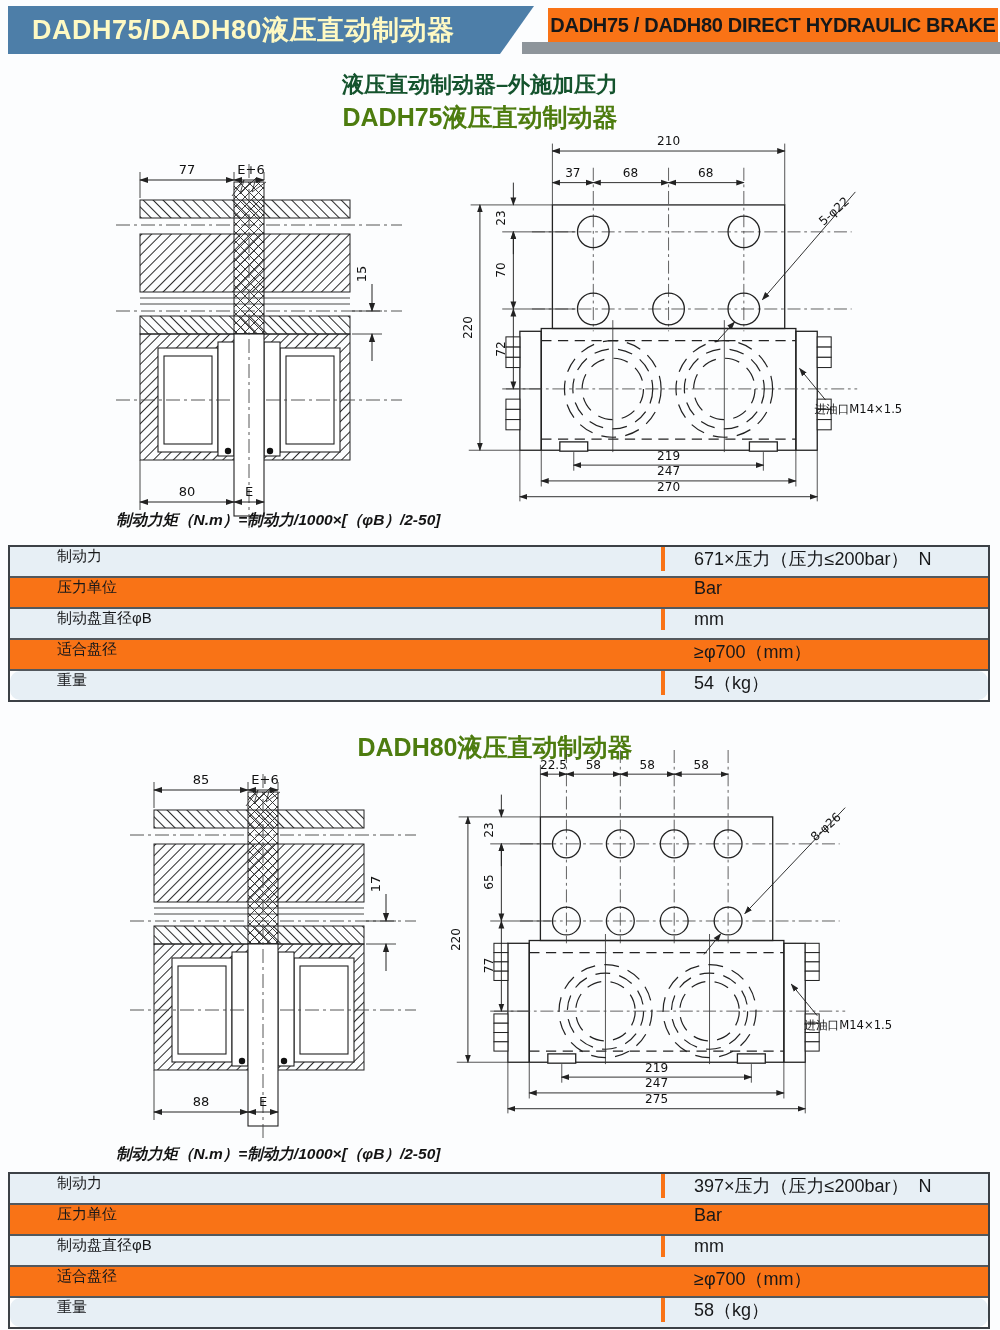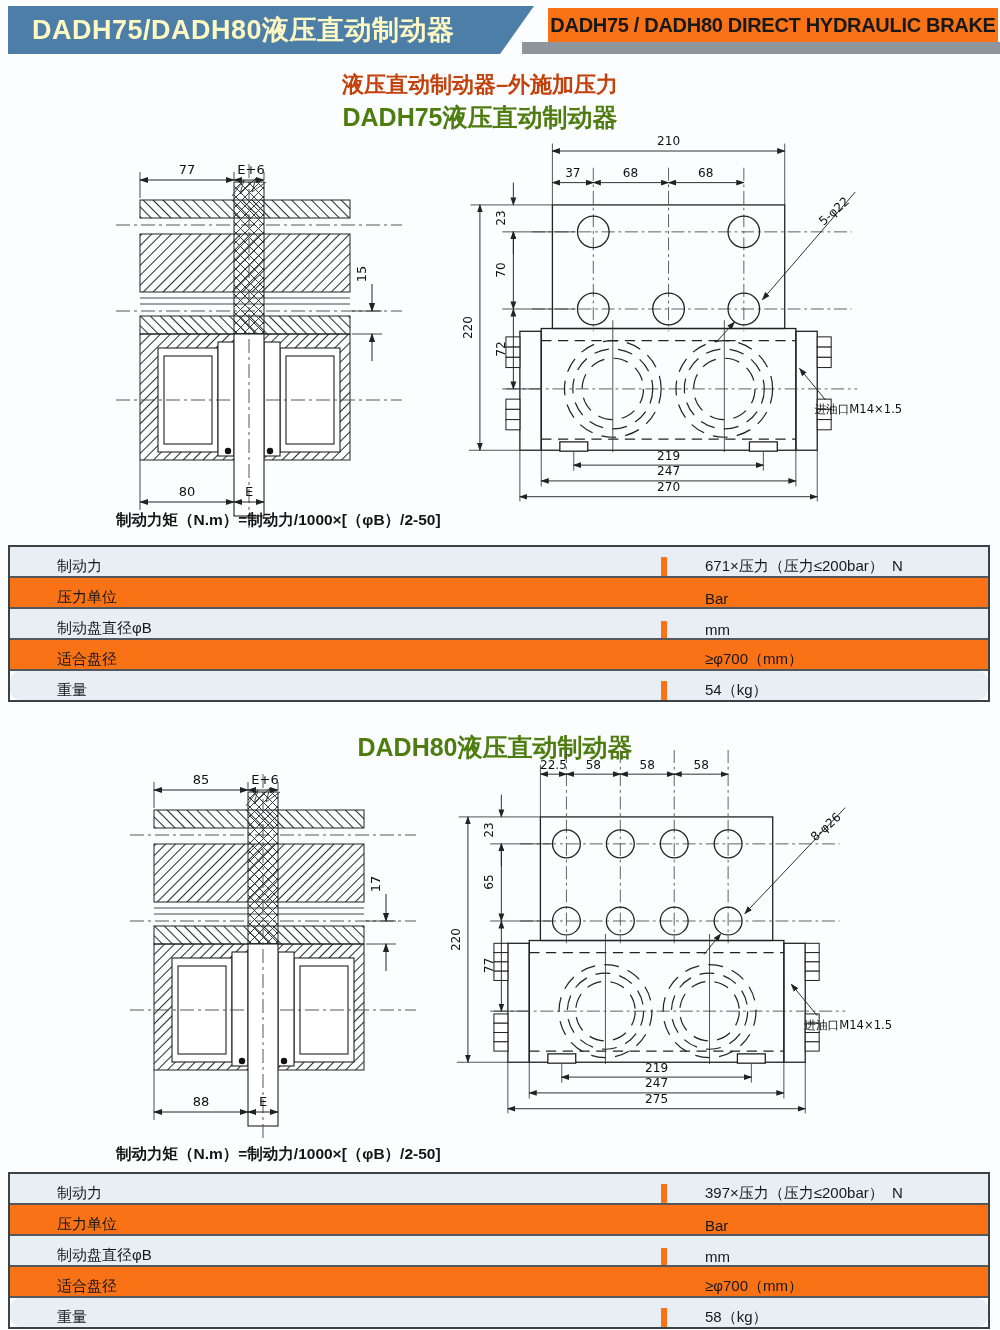--- a/index.html
+++ b/index.html
@@ -22,57 +22,57 @@
   .hdr-en{
     position:absolute;left:548px;top:8px;width:450px;height:34px;
     display:flex;align-items:center;justify-content:center;
     font-size:20px;font-weight:bold;color:#16181a;letter-spacing:-0.3px;
     white-space:nowrap;background:#f97316;
   }
   .hdr-strip{position:absolute;left:522px;top:42px;width:478px;height:12px;background:#8e959b;}
   
   .subtitle{
     position:absolute;left:0;top:70px;width:960px;text-align:center;
-    font-size:22px;font-weight:bold;color:#c2410c;
+    font-size:22px;font-weight:bold;color:#14532d;
   }
   .sec-title{
     position:absolute;left:0;width:960px;text-align:center;
     font-size:25px;font-weight:bold;color:#4d7c0f;
   }
   .formula{
-    position:absolute;font-size:15.5px;font-weight:bold;color:#141414;white-space:nowrap;
+    position:absolute;font-size:15.5px;font-weight:bold;color:#141414;white-space:nowrap;font-style:italic;
   }
   
   svg.drawing{position:absolute;overflow:visible;}
   svg text{font-family:"DejaVu Sans","Liberation Sans",sans-serif;font-size:13px;fill:#111;}
   .dtc{font-size:12.5px;}
   .ln{stroke:#222;stroke-width:1.4;fill:none;}
   .lnw{stroke:#222;stroke-width:1.4;fill:#fff;}
   .thin{stroke:#333;stroke-width:0.9;fill:none;}
   .thinw{stroke:#222;stroke-width:1.1;fill:#fff;}
   .cl{stroke:#444;stroke-width:0.9;fill:none;stroke-dasharray:14 4 3 4;}
   .dash{stroke:#222;stroke-width:1.2;fill:none;stroke-dasharray:11 7;}
   .dashc{stroke:#222;stroke-width:1.3;fill:none;stroke-dasharray:16 10;}
   .dima{stroke:#222;stroke-width:1;fill:none;marker-start:url(#ar);marker-end:url(#ar);}
   .dime{stroke:#222;stroke-width:1;fill:none;marker-end:url(#ar);}
   
   .spec-table{
     position:absolute;left:8px;width:978px;
     border:2px solid #3c4146;background:#fff;
   }
-  .spec-row{display:flex;height:29px;border-bottom:2px solid #53585d;align-items:flex-end;}
+  .spec-row{display:flex;height:29px;border-bottom:2px solid #53585d;align-items:flex-start;}
   .spec-row:last-child{border-bottom:none;border-radius:10px;}
   .spec-row.odd{background:#e7eff5;}
   .spec-row.even{background:#f97316;}
   .spec-label{
     width:604px;padding-left:47px;font-size:15px;color:#17181a;
     display:flex;align-items:center;
   }
   .spec-value{
-    flex:1;border-left:6px solid #f97316;padding-left:38px;font-size:15px;color:#17181a;
+    flex:1;border-left:4px solid #f97316;padding-left:29px;font-size:18px;color:#17181a;
     display:flex;align-items:center;white-space:pre;
   }
 </style>
 </head>
 <body>
 
 <div class="page">
 
   <svg width="0" height="0" style="position:absolute" aria-hidden="true">
     <defs>

